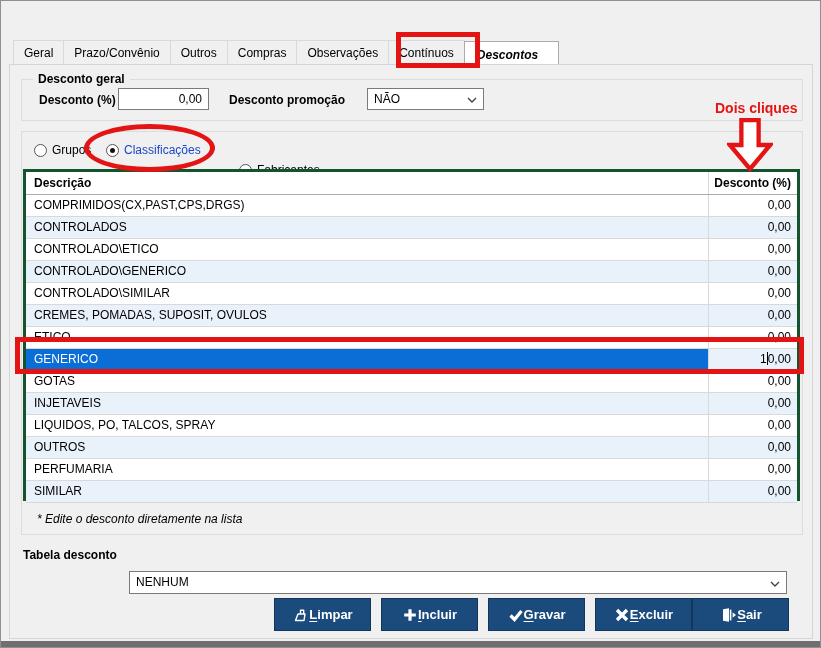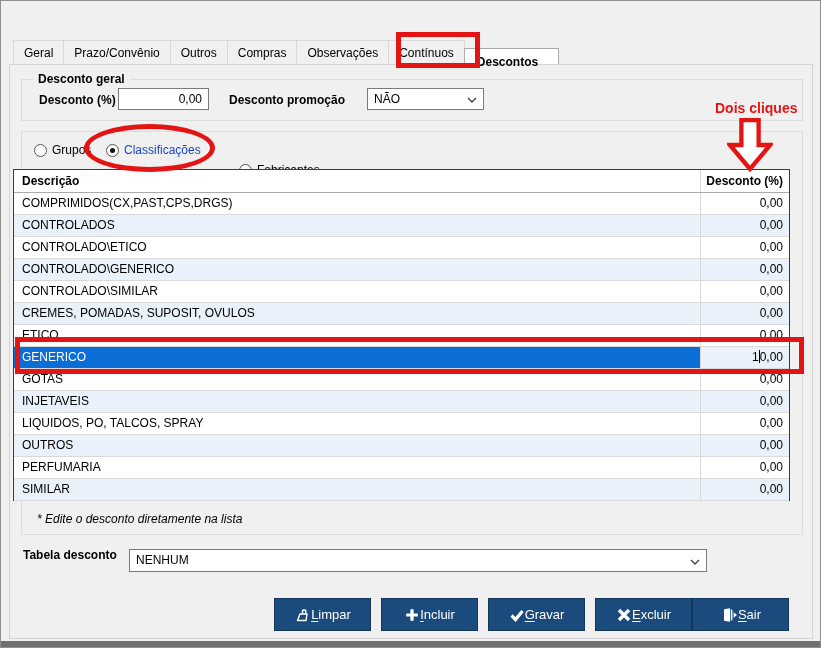--- a/index.html
+++ b/index.html
@@ -20,21 +20,21 @@
     background:#b8c6e4; z-index:1; }
   .title-text { position:absolute; left:38px; top:9px; font-size:12px; }
   .win-btn { position:absolute; top:0; width:45px; height:30px; display:flex;
     align-items:center; justify-content:center; }
   .wb-min { left:684px; } .wb-max { left:730px; } .wb-close { left:776px; }
   
   .tabstrip { position:absolute; left:12px; top:39px; display:flex; align-items:flex-end; z-index:2; }
   .tab { padding:5px 10px 4px 10px; border:1px solid #d9d9d9; border-bottom:none;
     background:#f0f0f0; margin-right:-1px; height:24px; }
   .tab.active { background:#fff; border-color:#ababab; font-weight:bold;
-    padding:6px 20px 6px 12px; height:16px; margin-top:-4px; z-index:3; position:relative; }
+    padding:6px 20px 6px 12px; height:23px; margin-top:-4px; z-index:3; position:relative;font-style:italic; }
   .tabpage { position:absolute; left:8px; top:63px; width:804px; height:575px;
     border:1px solid #d5d5d5; background:#f0f0f0; }
   
   .groupbox { position:absolute; border:1px solid #dcdcdc; }
   .gb1 { left:20px; top:78px; width:782px; height:42px; }
   .gb2 { left:20px; top:130px; width:782px; height:404px; }
   .gb-legend { position:absolute; left:32px; top:71px; background:#f0f0f0; padding:0 5px;
     font-weight:bold; z-index:2; }
   .flabel { position:absolute; font-weight:bold; }
   .textbox { position:absolute; background:#fff; border:1px solid #7a7a7a;
@@ -43,35 +43,35 @@
     padding:0 20px 0 6px; line-height:21px; white-space:nowrap; overflow:hidden; }
   .combo svg { position:absolute; right:6px; top:8px; }
   
   .radio-item { position:absolute; display:flex; align-items:center; gap:5px; height:14px; }
   .radio { width:13px; height:13px; border:1px solid #555; border-radius:50%; background:#fff; flex:0 0 13px; }
   .radio.checked { position:relative; }
   .radio.checked::after { content:""; position:absolute; left:3px; top:3px; width:5px; height:5px;
     border-radius:50%; background:#111; }
   .radio-label-selected { color:#1a46c8; }
   
-  .grid { position:absolute; left:12px; top:168px; width:777px; height:332px;
-    background:#fff; border:1px solid #14532d; }
+  .grid { position:absolute; left:22px; top:168px; width:777px; height:332px;
+    background:#fff; border:3px solid #14532d; }
   .grow { display:flex; height:22px; line-height:21px; border-bottom:1px solid #d9d9d9; background:#fff; }
   .grow.head { height:23px; line-height:22px; border-bottom:1px solid #ababab; font-weight:bold; }
   .grow.alt { background:#e9f2fb; }
   .gcell-desc { flex:1; padding-left:8px; overflow:hidden; white-space:nowrap; }
   .gcell-val { width:89px; border-left:1px solid #d9d9d9; text-align:right; padding-right:6px; }
   .grow.selected .gcell-desc { background:#0a6ed6; color:#fff; }
   .grow.selected .gcell-val { background:#e9f2fb; color:#000; }
   .caret { display:inline-block; width:1px; height:13px; background:#000; vertical-align:-2px; }
   .list-note { position:absolute; left:36px; top:511px; font-style:italic; }
   
   .btn { position:absolute; top:597px; height:33px; width:97px; background:#1b4a7c;
     border:1px solid #123758; color:#fff; display:flex; align-items:center; justify-content:center;
-    font-family:"Liberation Sans",sans-serif; font-size:13px; font-weight:normal; cursor:default; }
+    font-family:"Liberation Sans",sans-serif; font-size:13px; font-weight:bold; cursor:default; }
   .btn u { text-underline-offset:2px; }
   .bicon { display:flex; align-items:center; }
   .behind-strip { position:absolute; left:0; top:640px; width:100%; height:8px; background:#6f6f6f; }
   
   .anno { position:absolute; z-index:50; pointer-events:none; }
   .anno-box { border:5px solid #e51414; }
   .anno-tab { left:395px; top:31px; width:84px; height:36px; }
   .anno-ellipse { left:83px; top:123px; width:131px; height:48px; border-radius:50%; }
   .anno-row { left:14px; top:336px; width:789px; height:37px; }
   .anno-text { left:714px; top:99px; color:#e51414; font-weight:bold; font-size:14px; }
@@ -182,21 +182,21 @@
         <div class="grow alt">
           <div class="gcell-desc">SIMILAR</div>
           <div class="gcell-val">0,00</div>
         </div>
       </div>
   </div>
 
   <div class="list-note">* Edite o desconto diretamente na lista</div>
 
   <div class="flabel" style="left:22px; top:547px;">Tabela desconto</div>
-  <div class="combo" style="left:128px; top:548px; width:578px; height:23px;">
+  <div class="combo" style="left:128px; top:570px; width:658px; height:23px;">
     <span>NENHUM</span>
     <svg width="10" height="6" viewBox="0 0 10 6" style="top:9px">
         <polyline points="1,1 5,5 9,1" fill="none" stroke="#444" stroke-width="1.4"></polyline>
       </svg>
   </div>
 
   <button class="btn" style="left:273px;">
     <span class="bicon">
       <svg width="17" height="16" viewBox="0 0 17 16">
           <path d="M3.5 13.5 L6 7 h7 l-1 6.5 z M8.5 7 V3.2 h3.2 V7" fill="none" stroke="#fff" stroke-width="1.4" stroke-linejoin="round"></path>

